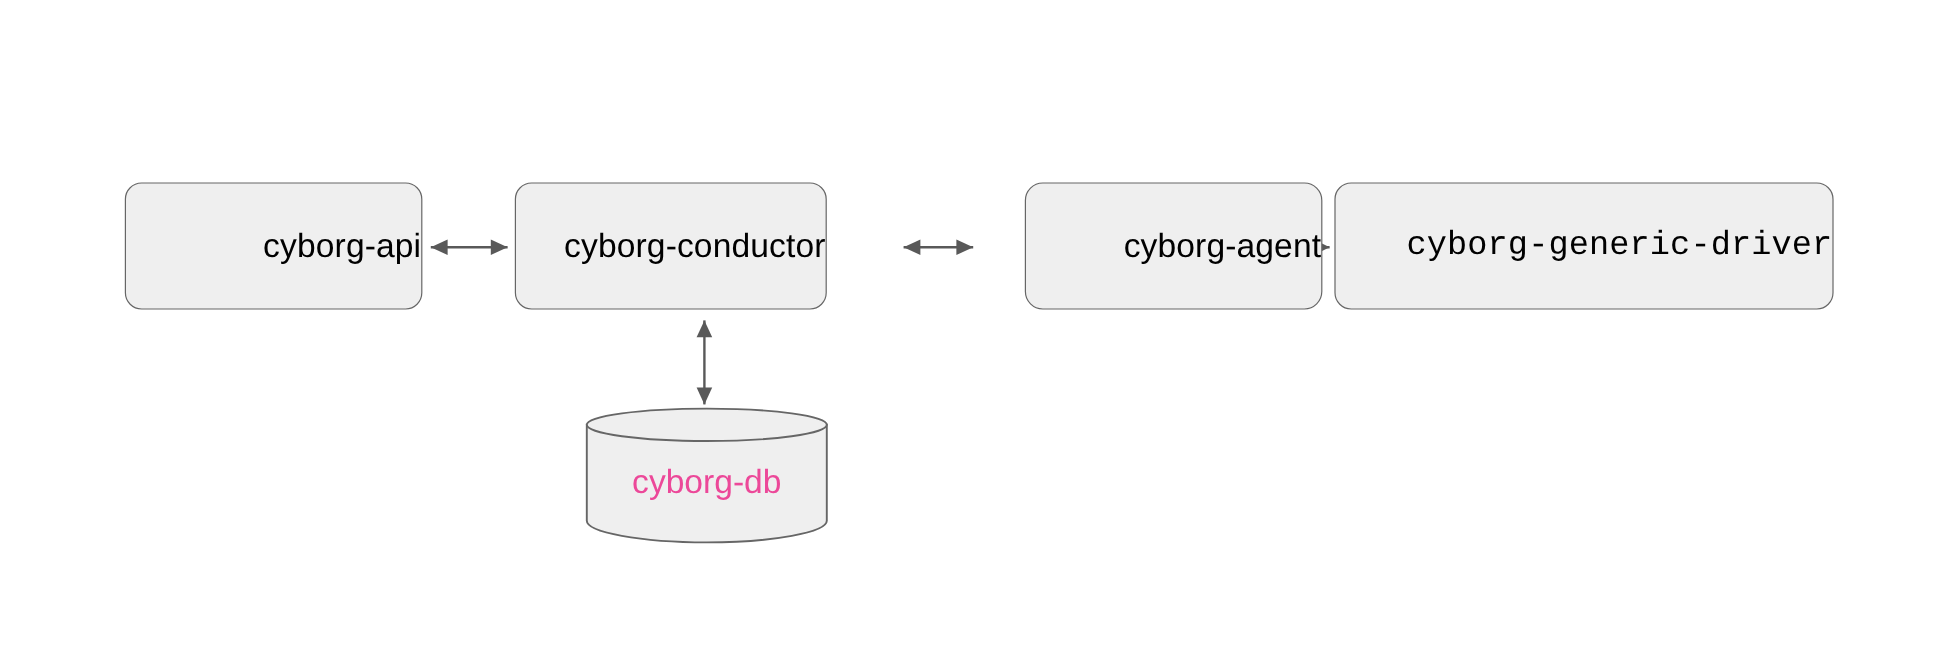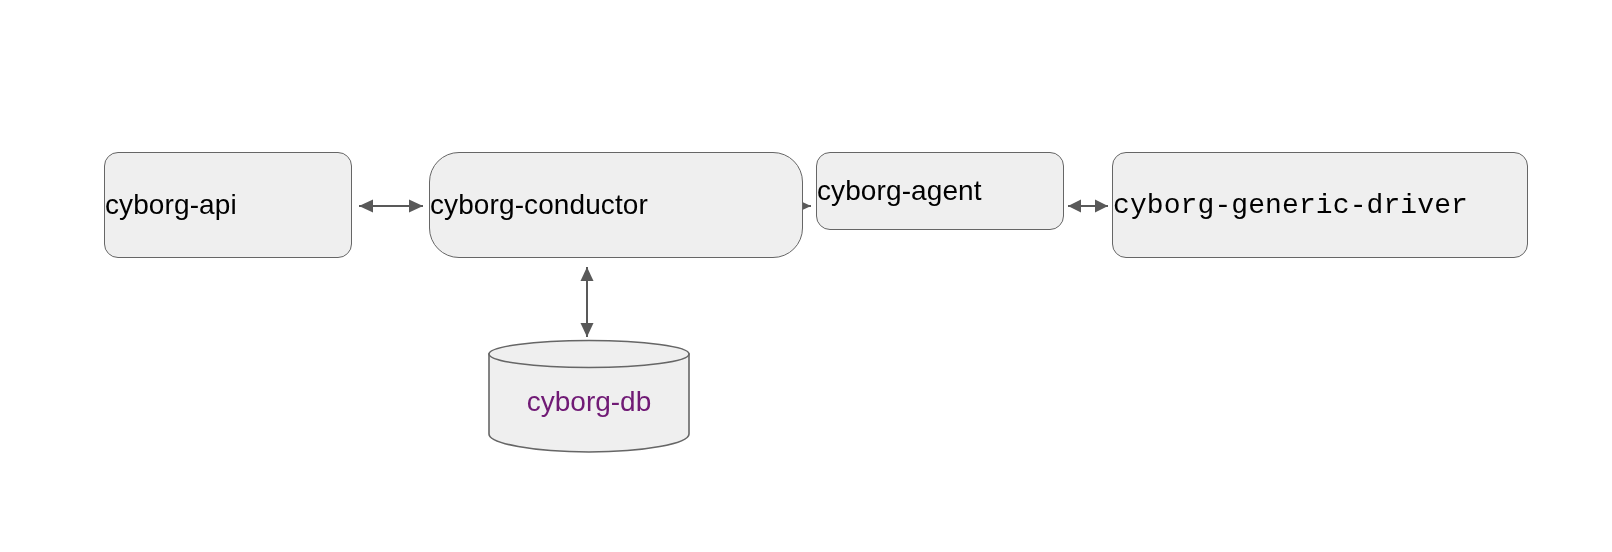--- a/index.html
+++ b/index.html
@@ -18,36 +18,36 @@
     overflow: hidden;
   }
   .node-box {
     position: absolute;
     box-sizing: border-box;
     background: #efefef;
     border: 1.6px solid #666666;
     border-radius: 14px;
     display: flex;
     align-items: center;
-    justify-content: flex-start;
+    justify-content: flex-end;
     color: #000000;
     font-size: 28px;
     font-family: "Liberation Sans", sans-serif;
     letter-spacing: 0.1px;
     white-space: nowrap;
   }
   .db-node {
     position: absolute;
   }
   .db-label {
     position: absolute;
     left: 0;
     right: 0;
     text-align: center;
-    color: #701a75;
+    color: #ec4899;
     font-size: 28px;
     font-family: "Liberation Sans", sans-serif;
     white-space: nowrap;
   }
   .edge-svg {
     position: absolute;
     overflow: visible;
     pointer-events: none;
   }
   .edge-line {
@@ -85,25 +85,25 @@
   <svg class="edge-svg" style="left:566px; top:254px;" width="42" height="96" viewBox="0 0 42 96">
     <line class="edge-line" x1="21" y1="13" x2="21" y2="83"></line>
     <polygon class="edge-head" points="21,13 14.5,27 27.5,27"></polygon>
     <polygon class="edge-head" points="21,83 14.5,69 27.5,69"></polygon>
   </svg>
 
   <div class="node-box" style="left:104px; top:152px; width:248px; height:106px;">
     <span>cyborg-api</span>
   </div>
 
-  <div class="node-box" style="left:429px; top:152px; width:374px; height:106px;border-radius:30px;">
+  <div class="node-box" style="left:429px; top:152px; width:260px; height:106px;">
     <span>cyborg-conductor</span>
   </div>
 
-  <div class="node-box" style="left:816px; top:152px; width:248px; height:78px;">
+  <div class="node-box" style="left:854px; top:152px; width:248px; height:106px;border-radius:15px;">
     <span>cyborg-agent</span>
   </div>
 
   <div class="node-box" style="left:1112px; top:152px; width:416px; height:106px;font-family:Liberation Mono, monospace;">
     <span>cyborg-generic-driver</span>
   </div>
 
   <div class="db-node" style="left:486px; top:338px; width:206px; height:118px;">
     <svg width="206" height="118" viewBox="0 0 206 118" style="position:absolute; left:0; top:0;">
       <path d="M3,16 L3,96 C3,105.5 47.5,114 103,114 C158.5,114 203,105.5 203,96 L203,16 Z" fill="#efefef" stroke="#666666" stroke-width="1.6"></path>

